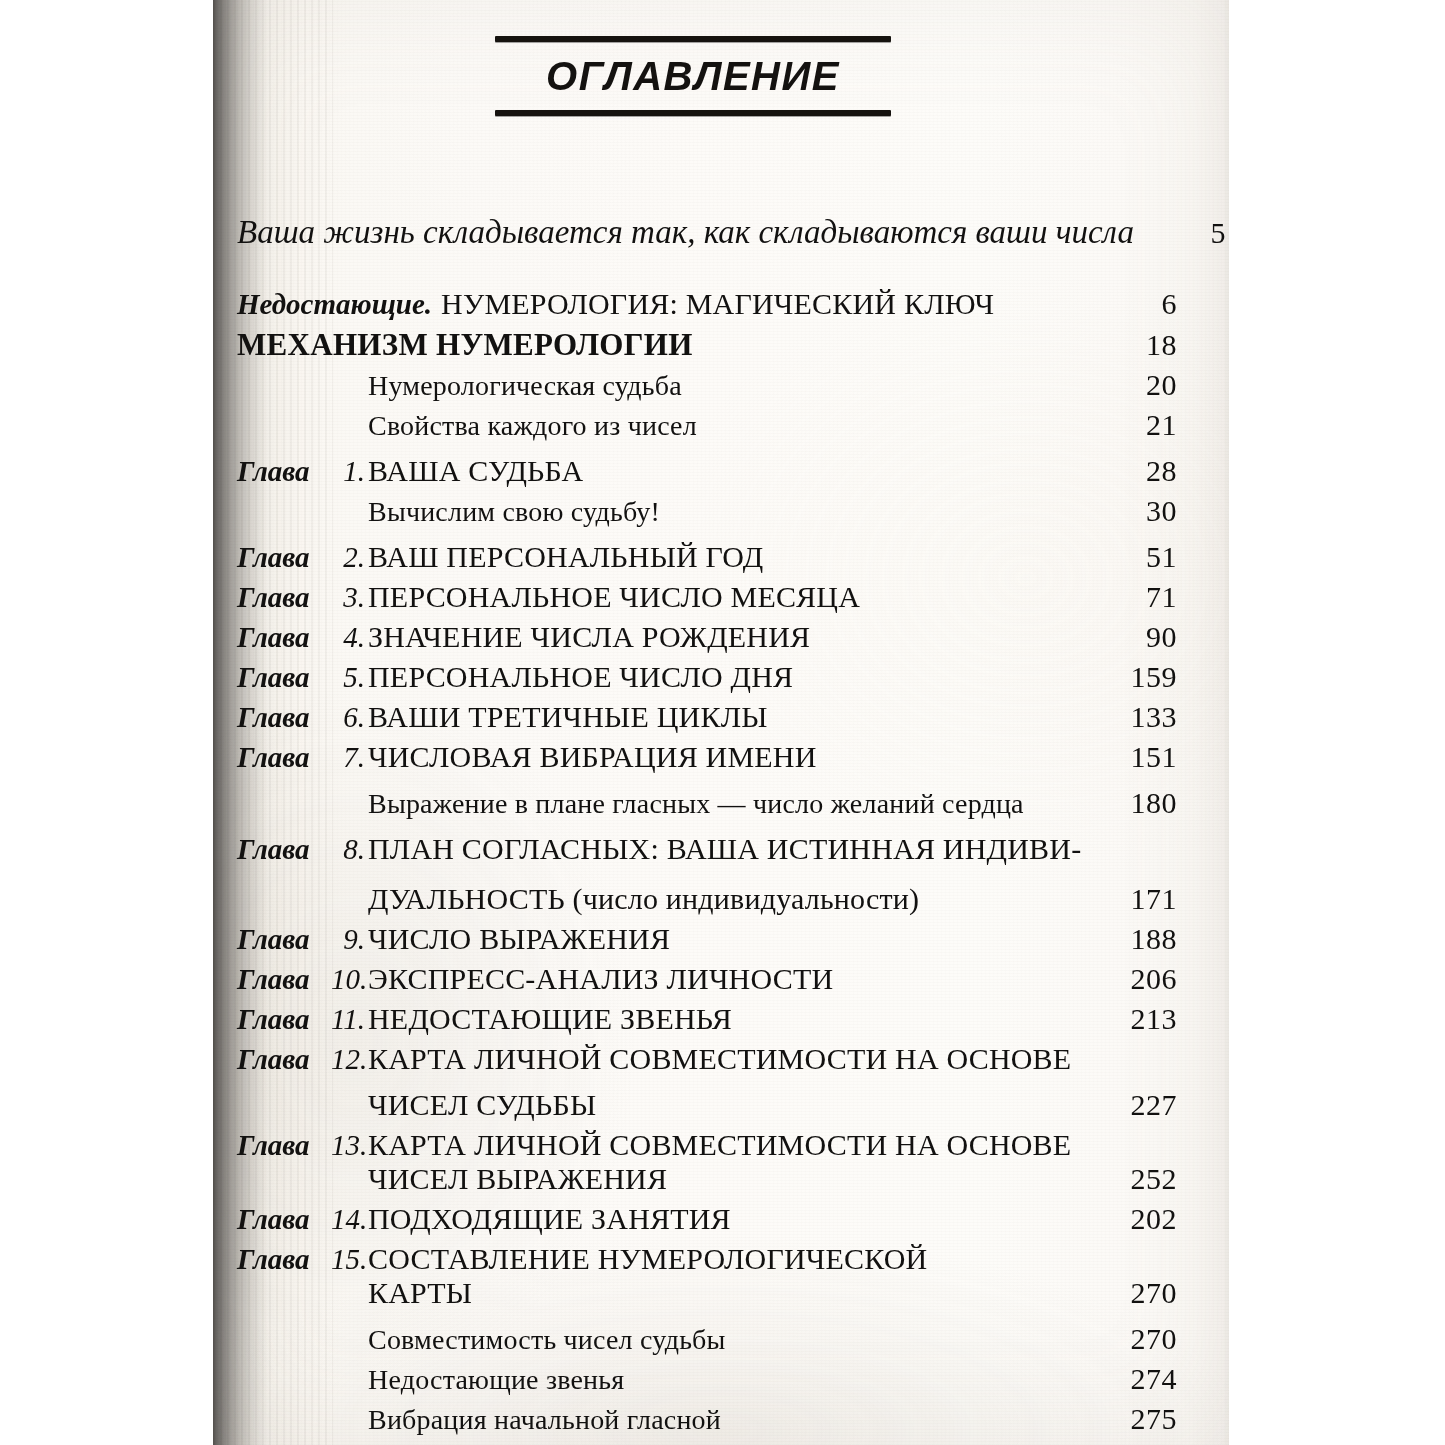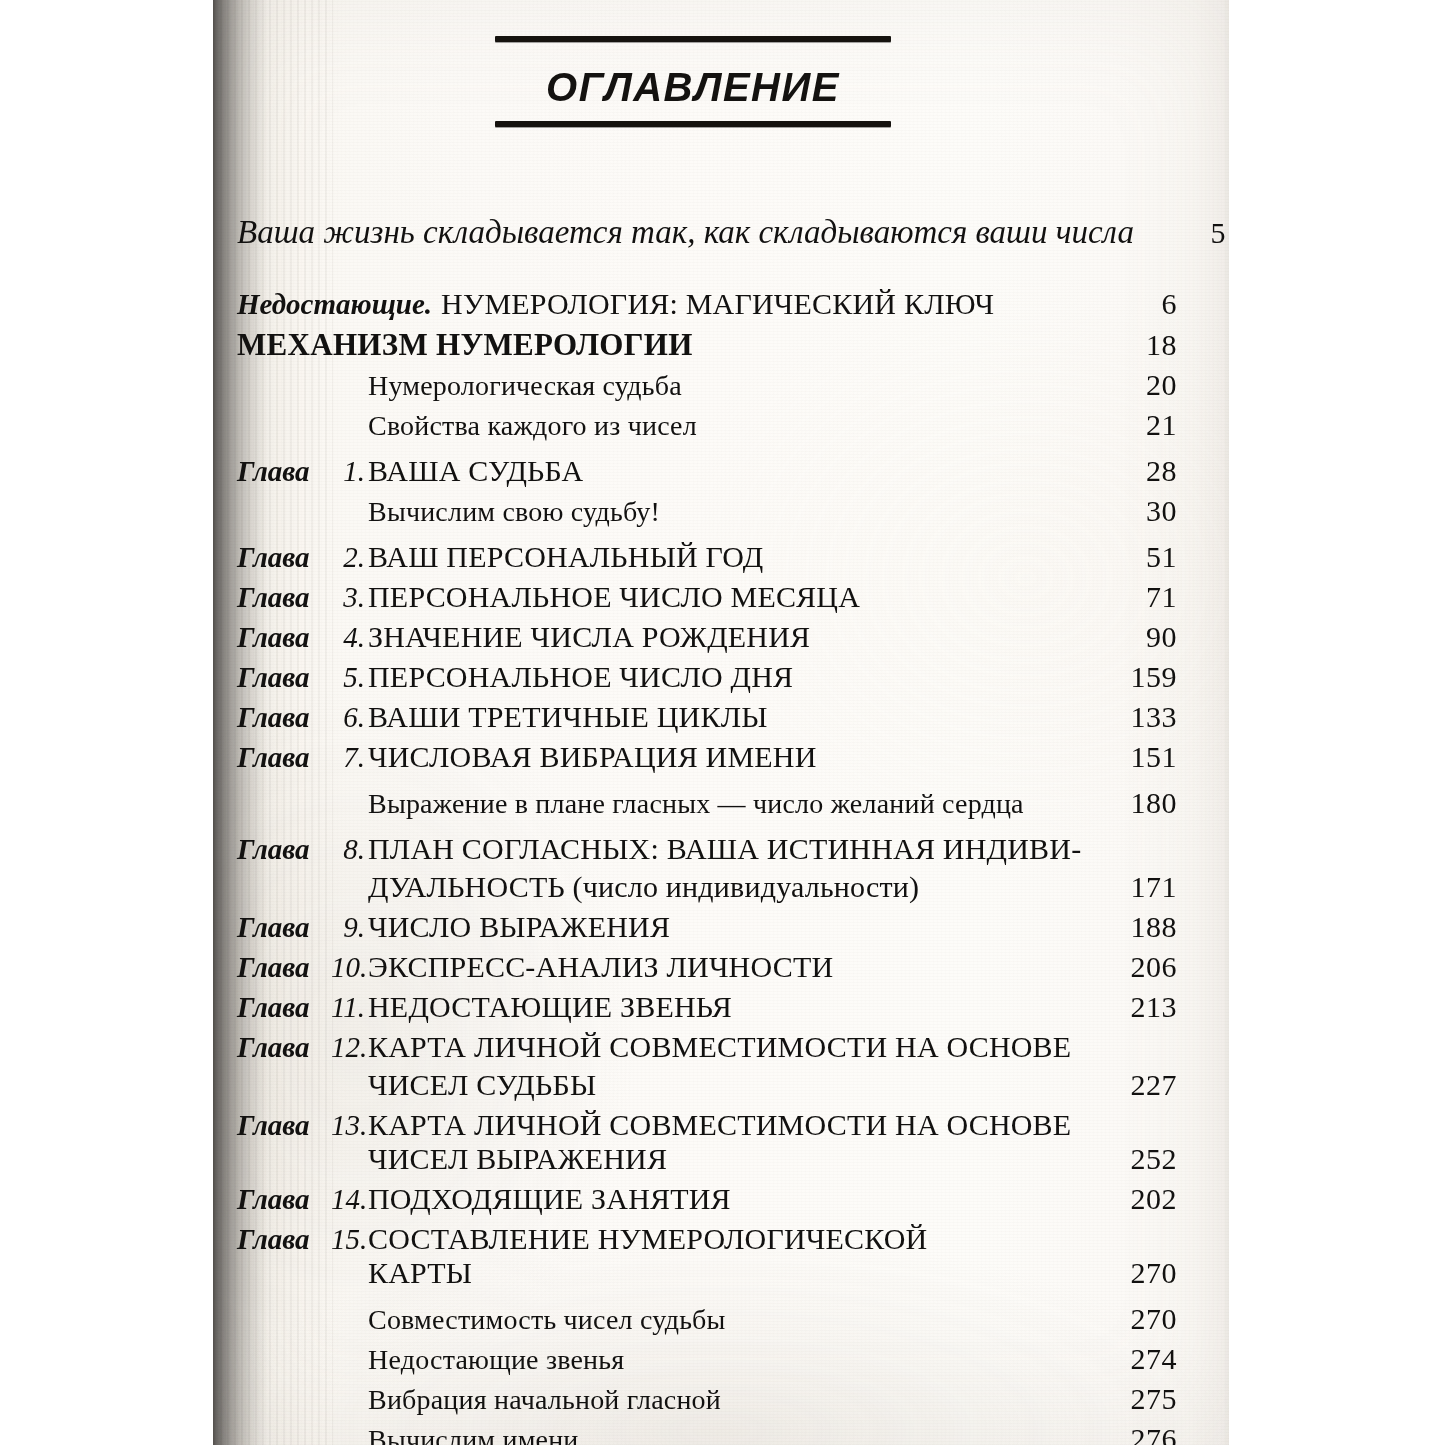--- a/index.html
+++ b/index.html
@@ -54,21 +54,21 @@
 
   
   .toc-head{position:absolute;left:495px;top:36px;width:396px;}
   .rule{height:6px;background:#16130f;border-radius:1px;
         box-shadow:0 1px 0 rgba(0,0,0,.35);}
   .rule.bottom{margin-top:0;}
   .toc-title{
     font-family:"Liberation Sans","DejaVu Sans",sans-serif;
     font-style:italic;font-weight:bold;
     font-size:40px;letter-spacing:1.5px;
-    text-align:center;padding:23px 0 11px 0;color:#141210;
+    text-align:center;padding:12px 0 11px 0;color:#141210;
   }
 
   
   #list{position:absolute;left:237px;top:216px;width:940px;}
 
   .row{display:flex;align-items:baseline;width:940px;line-height:1;}
   .row + .row{margin-top:10px;}
   .gap-lg{margin-top:40px !important;}
   .gap-sm{margin-top:16px !important;}
 
@@ -287,21 +287,21 @@
         </div>
         <div class="row gap-sm noleader">
           <span class="c-label">Глава</span>
           <span class="c-num">8.</span>
           <span class="c-body">
             <span class="title caps">ПЛАН СОГЛАСНЫХ: ВАША ИСТИННАЯ ИНДИВИ-</span>
             <span class="leader" style="visibility: hidden;"></span>
             <span class="pageno" style="visibility: hidden;">171</span>
           </span>
         </div>
-        <div class="row" style="margin-top: 8px;">
+        <div class="row" style="margin-top: 20px;">
           <span class="c-label">&nbsp;</span>
           <span class="c-num">&nbsp;</span>
           <span class="c-body">
             <span class="title caps">ДУАЛЬНОСТЬ (число индивидуальности)</span>
             <span class="leader">
               <i>................................................................................</i>
             </span>
             <span class="pageno">171</span>
           </span>
         </div>
@@ -340,21 +340,21 @@
         </div>
         <div class="row noleader">
           <span class="c-label">Глава</span>
           <span class="c-num">12.</span>
           <span class="c-body">
             <span class="title caps">КАРТА ЛИЧНОЙ СОВМЕСТИМОСТИ НА ОСНОВЕ</span>
             <span class="leader" style="visibility: hidden;"></span>
             <span class="pageno" style="visibility: hidden;">227</span>
           </span>
         </div>
-        <div class="row" style="margin-top: 8px;">
+        <div class="row" style="margin-top: 16px;">
           <span class="c-label">&nbsp;</span>
           <span class="c-num">&nbsp;</span>
           <span class="c-body">
             <span class="title caps">ЧИСЕЛ СУДЬБЫ</span>
             <span class="leader">
               <i>................................................................................</i>
             </span>
             <span class="pageno">227</span>
           </span>
         </div>

